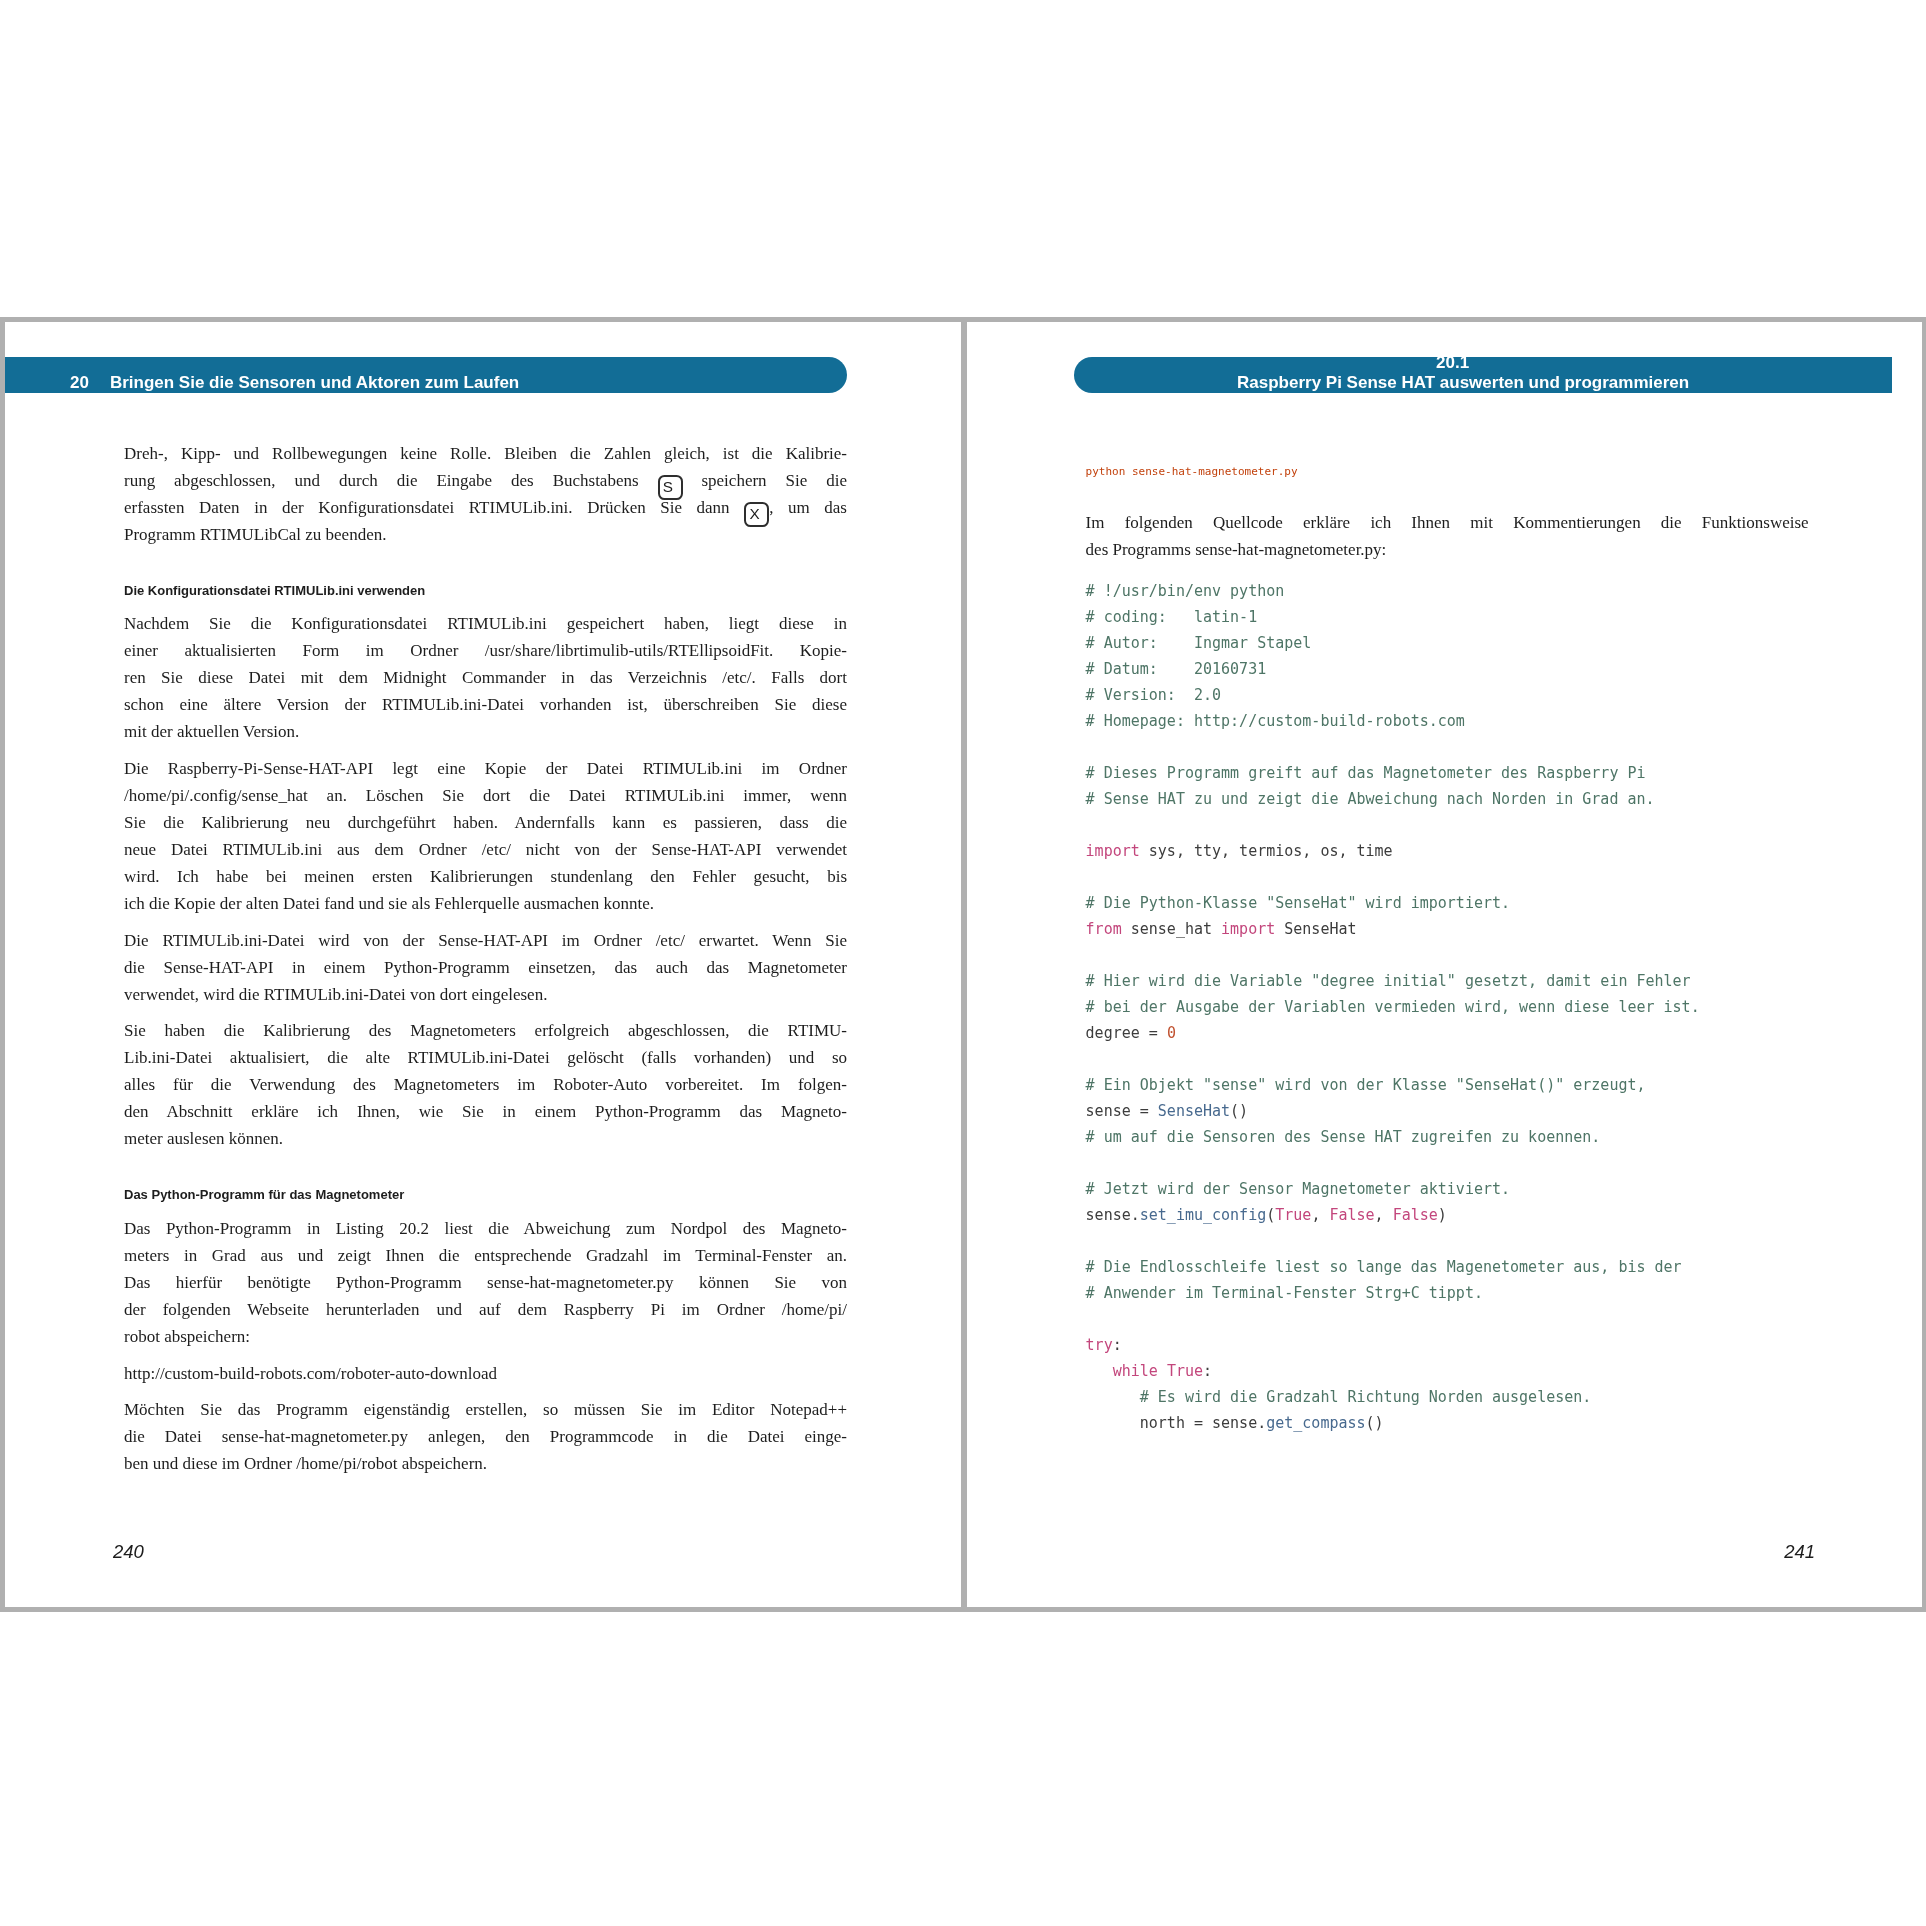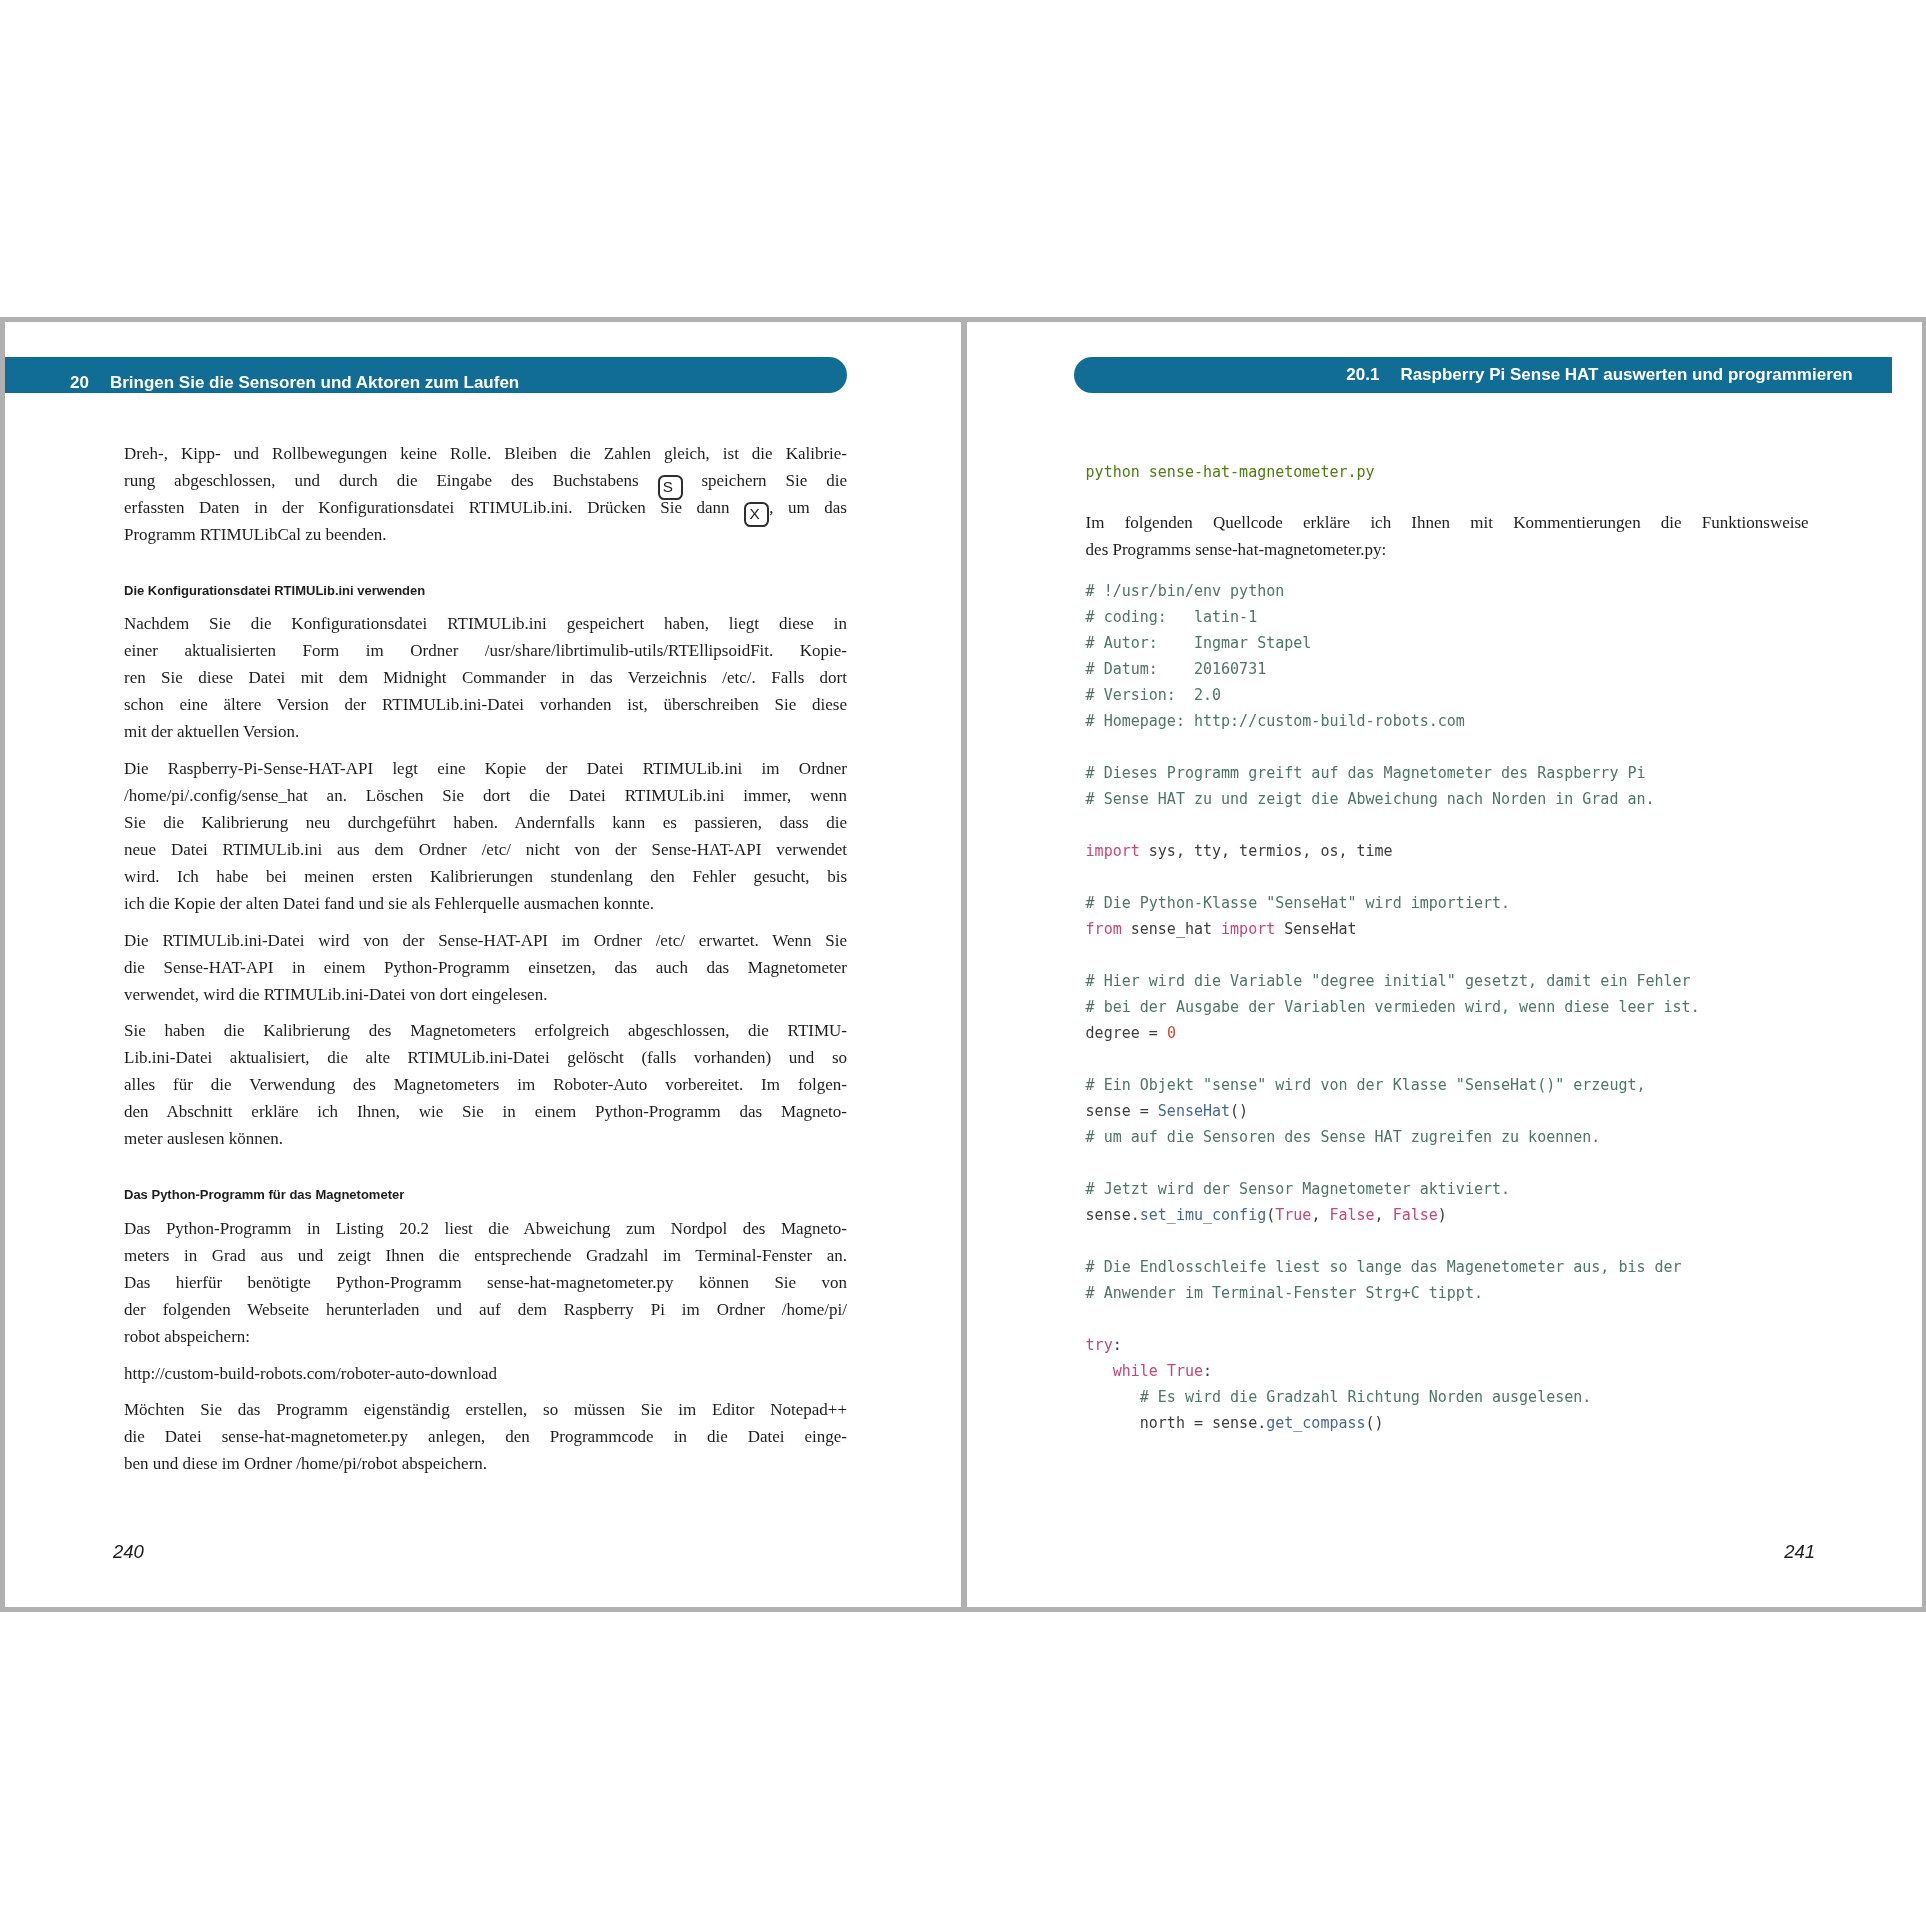--- a/index.html
+++ b/index.html
@@ -15,21 +15,21 @@
   .page { background:#ffffff; position:relative; height:100%; overflow:hidden; }
   .page-left  { width:956px; }
   .page-right { flex:1; }
 
   .chapterbar {
     position:absolute; top:35px; height:36px; background:#126d96; color:#ffffff;
     font-family:"Liberation Sans", sans-serif; font-size:17px; font-weight:700;
     display:flex; align-items:center; box-sizing:border-box;
   }
   .chapterbar-left  { left:0; width:842px; border-radius:0 18px 18px 0; padding-left:65px;align-items:flex-end; }
-  .chapterbar-right { left:107px; width:818px; border-radius:18px 0 0 18px; justify-content:flex-end; padding-right:39px; }
+  .chapterbar-right { left:107px; width:818px; border-radius:18px 0 0 18px; justify-content:flex-end; padding-right:39px;flex-direction:column; }
   .ch-num { margin-right:21px; }
 
   .content { position:absolute; left:119px; }
   .page-left  .content { top:118px; width:723px; }
   .page-right .content { top:126px; width:834px; }
 
   .para { width:723px; margin:0 0 9.7px 0; color:#1d1d1d; }
   .bline {
     font-size:17px; line-height:27px; height:27px;
     text-align:justify; text-align-last:justify;
@@ -44,22 +44,22 @@
 
   .keycap {
     display:inline-block; box-sizing:border-box; min-width:25px; height:25px;
     line-height:20px; border:2px solid #2e2e2e; border-radius:6.4px;
     font-family:"Liberation Sans", sans-serif; font-size:15.3px; font-weight:400;
     font-style:normal; text-align:center; vertical-align:-5.6px; padding:0 3.2px;
     color:#1d1d1d;
   }
 
   .code-inline {
-    font-family:"DejaVu Sans Mono", monospace; font-size:15px;
-    line-height:26px; height:26px; color:#4d7c0f; white-space:pre;
+    font-family:"DejaVu Sans Mono", monospace; font-size:11px;
+    line-height:26px; height:26px; color:#c2410c; white-space:pre;
     margin:11.3px 0 24px 0;
   }
   .codeblock { margin-top:14.5px; }
   .cline {
     font-family:"DejaVu Sans Mono", monospace; font-size:15px;
     line-height:26px; height:26px; white-space:pre; color:#3c3c3c;
   }
   .tok-c { color:#4e7566; }
   .tok-k { color:#c3467c; }
   .tok-f { color:#47698e; }

